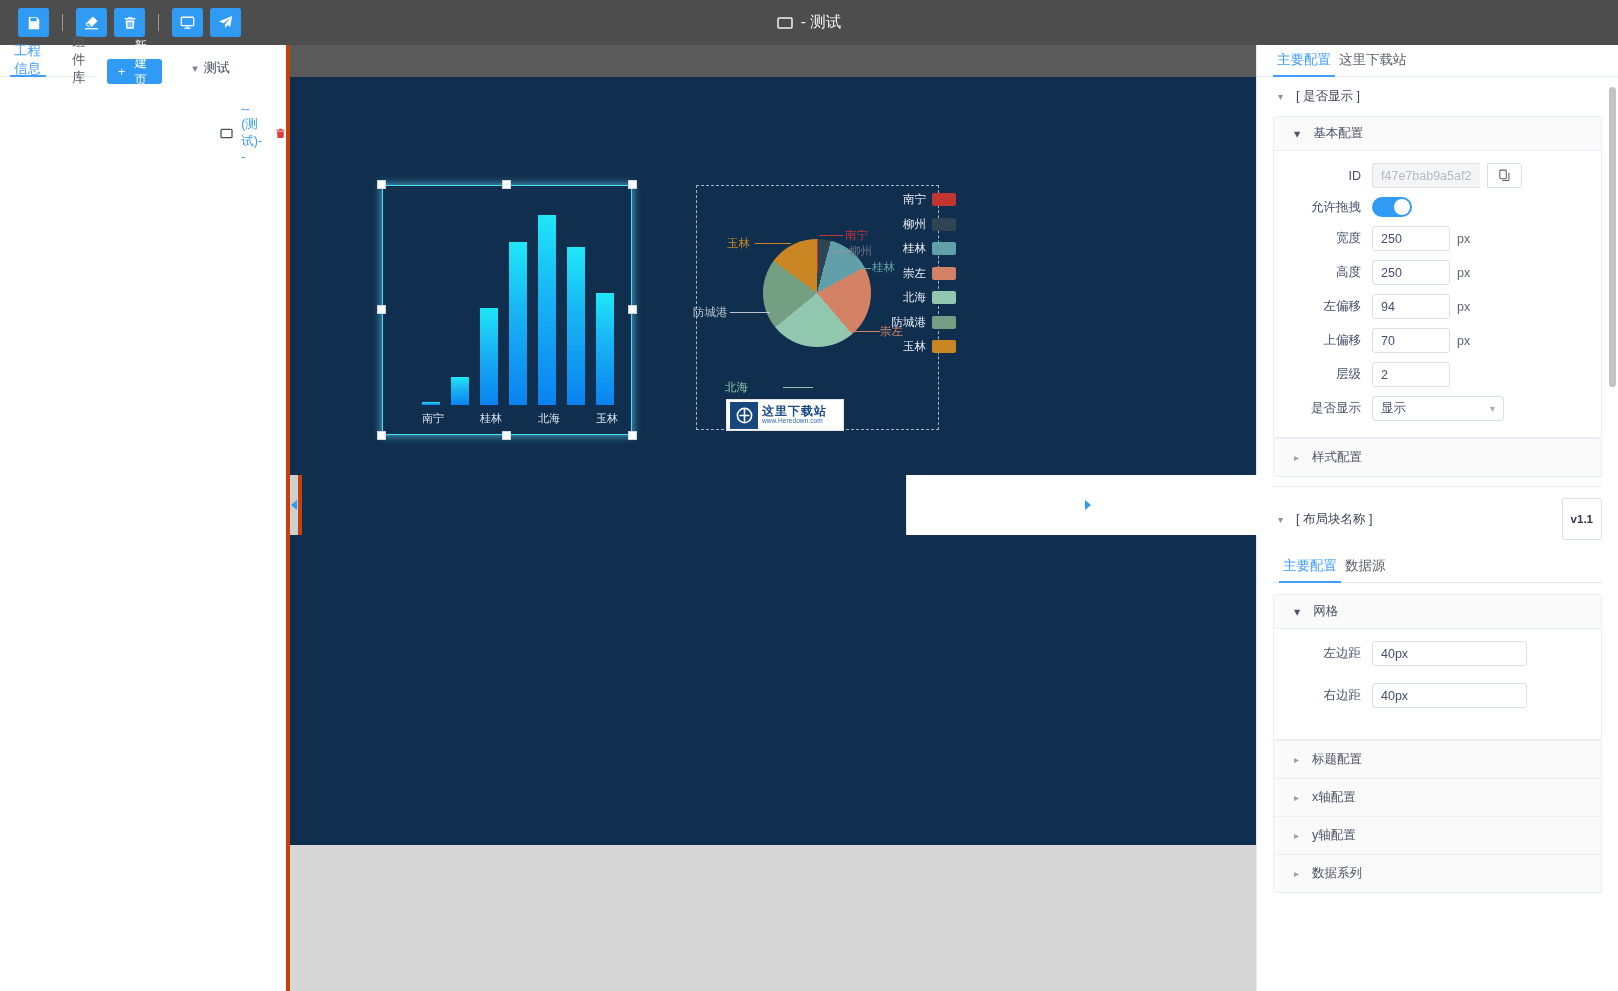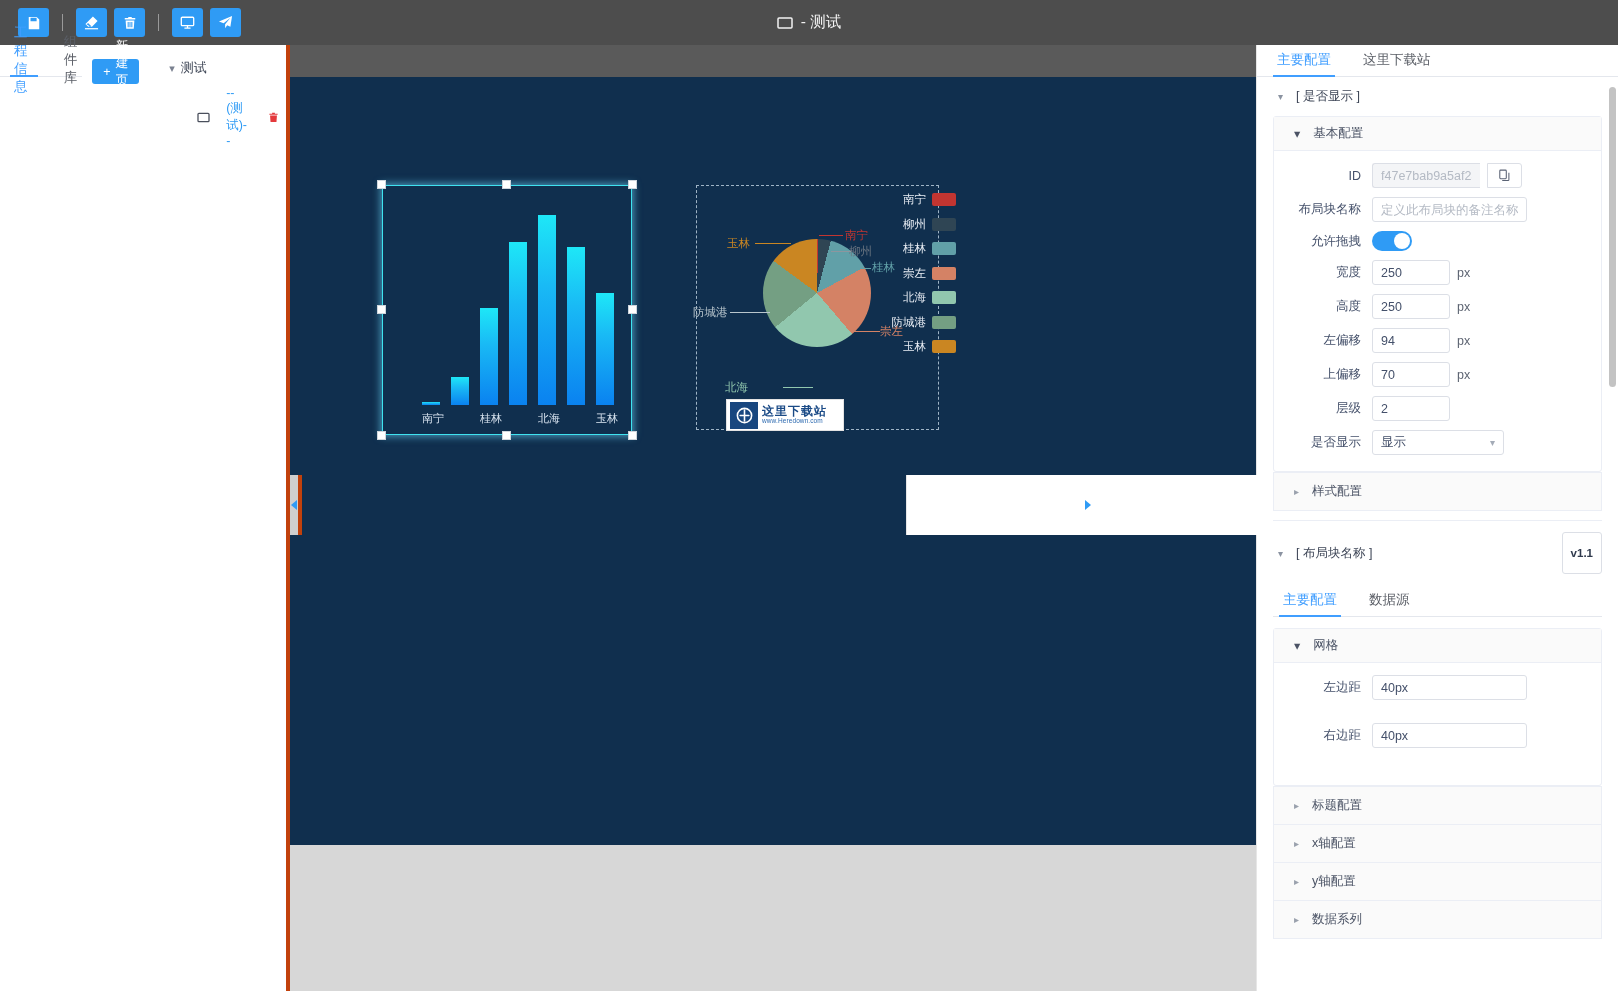--- a/index.html
+++ b/index.html
@@ -57,22 +57,23 @@
   }
   .left-divider { height: 1px; background: #e9e9e9; margin: 13px 8px 0 8px; }
 
   .tree { padding: 10px 0 0 0; font-size: 13px; }
   .tree-root {
     display: flex; align-items: center; gap: 6px; padding: 4px 0 4px 14px;
     color: #3b4353; cursor: pointer;
   }
   .chev { color: #7a8190; font-size: 11px; line-height: 1; }
   .tree-leaf {
-    display: flex; align-items: center; gap: 16px; padding: 5px 7px 5px 42px;
+    display: flex; align-items: center; gap: 8px; padding: 5px 0 5px 42px;
     cursor: pointer;
+    margin-top: 16px;
   }
   .leaf-icon { color: #4a4f5c; display: inline-flex; }
   .leaf-label { color: #2f9bf5; font-size: 12.5px; }
   .leaf-del { color: #e4393c; display: inline-flex; margin-left: 5px; cursor: pointer; }
 
   
   .center { flex: 1; display: flex; flex-direction: column; min-width: 0; position: relative; }
   .canvas-ruler { height: 32px; background: #5a5a5a; flex: 0 0 32px; }
   .canvas-stage { flex: 1; background: #d7d7d7; position: relative; overflow: hidden; }
   .canvas-page {
@@ -160,21 +161,21 @@
            border-bottom: 5px solid transparent; border-right: 6px solid #2f9bf5; }
   .tri-r { width: 0; height: 0; border-top: 5px solid transparent;
            border-bottom: 5px solid transparent; border-left: 6px solid #2f9bf5; }
 
   
   .right {
     width: 362px; flex: 0 0 362px; background: #fff; border-left: 1px solid #e6e6e6;
     display: flex; flex-direction: column; overflow: hidden;
   }
   .r-tabs {
-    height: 32px; display: flex; gap: 24px; padding-left: 16px;
+    height: 32px; display: flex; padding-left: 16px;
     border-bottom: 1px solid #e4e7ed; flex: 0 0 32px;
   }
   .r-body { flex: 1; overflow: hidden; padding: 0 16px 0 16px; }
 
   .sec-head {
     display: flex; align-items: center; gap: 13px; padding: 11px 0 11px 5px;
     font-size: 12.5px; color: #3e4657; cursor: pointer;
   }
   .sec-head .sv { color: #8b93a1; font-size: 10px; }
   .ver-badge {
@@ -232,21 +233,21 @@
   .strip {
     border: 1px solid #ebeef5; border-top: none; background: #fafafa;
     padding: 10px 0 10px 20px; display: flex; align-items: center; gap: 13px;
     font-size: 12.5px; color: #4b5365; cursor: pointer;
   }
   .strip.first { border-top: 1px solid #ebeef5; }
   .strip .sv { color: #9aa1ad; font-size: 10px; }
 
   .hr-line { height: 1px; background: #ebeef5; margin: 9px 0 0 0; }
 
-  .fwide { display: flex; align-items: center; margin-bottom: 23px; }
+  .fwide { display: flex; align-items: center; margin-bottom: 17px; }
   .fwide .flabel { width: 98px; flex: 0 0 98px; }
 
   .scroll-thumb {
     position: absolute; width: 7px; background: #c3c3c3; border-radius: 4px;
   }
 </style>
 </head>
 <body>
 
 <div class="app">
@@ -471,26 +472,20 @@
                 <input class="inp w-id disabled" readonly="" placeholder="f47e7bab9a5af25" style="">
                 <div class="copy-btn">
                   <svg width="13" height="13" viewBox="0 0 16 16" fill="none" stroke="#5a6274" stroke-width="1.3">
                     <rect x="2.2" y="1.4" width="8" height="10.5" rx="1"></rect>
                     <path d="M5.2 14.2h7.2a1 1 0 001-1V4.6"></path>
                   </svg>
                 </div>
               </div>
             </div>
 
-            <div class="frow">
-              <div class="flabel">布局块名称</div>
-              <div class="fctl">
-                <input class="inp w-wide" placeholder="定义此布局块的备注名称" style="">
-              </div>
-            </div>
 
             <div class="frow">
               <div class="flabel">允许拖拽</div>
               <div class="fctl">
                 <div class="switch">
                   <span class="knob"></span>
                 </div>
               </div>
             </div>
 

